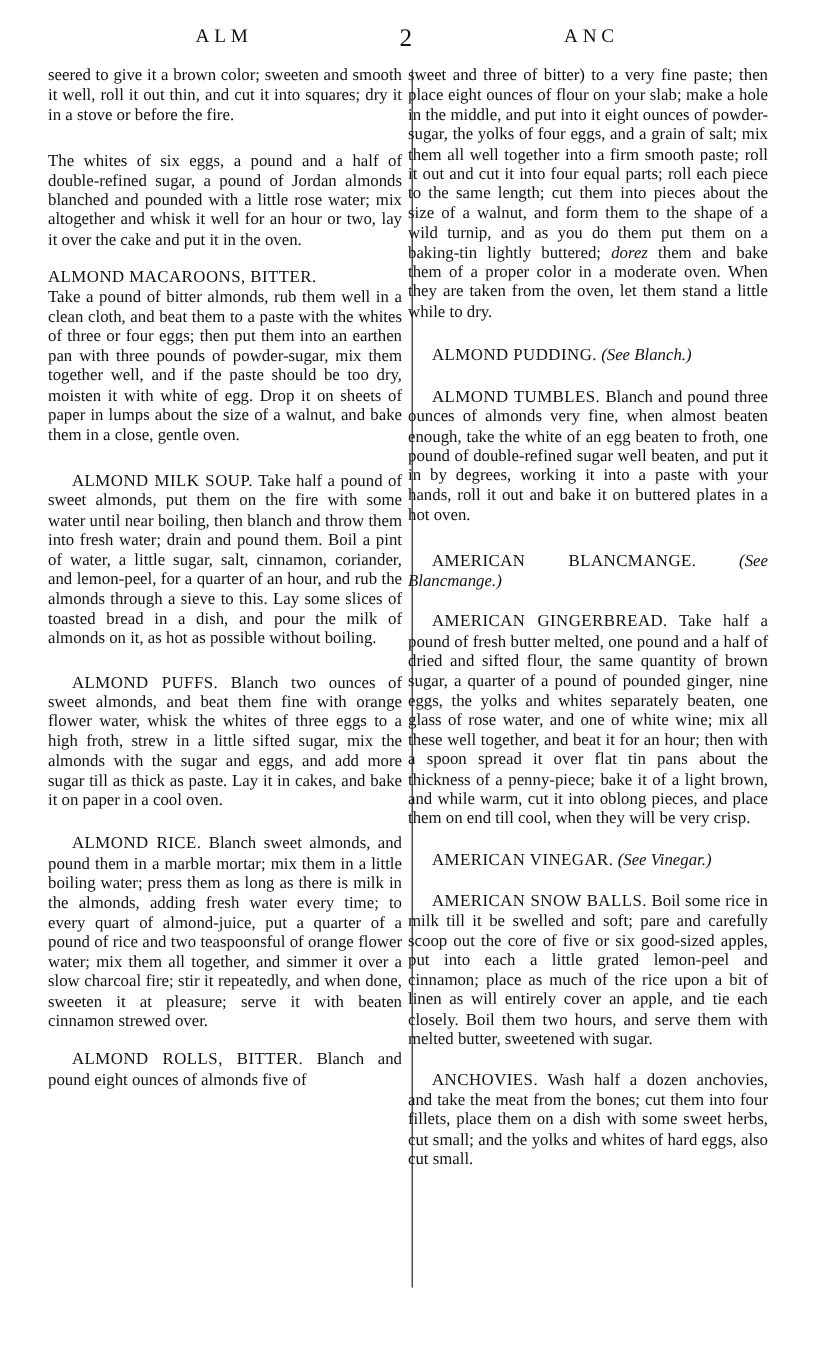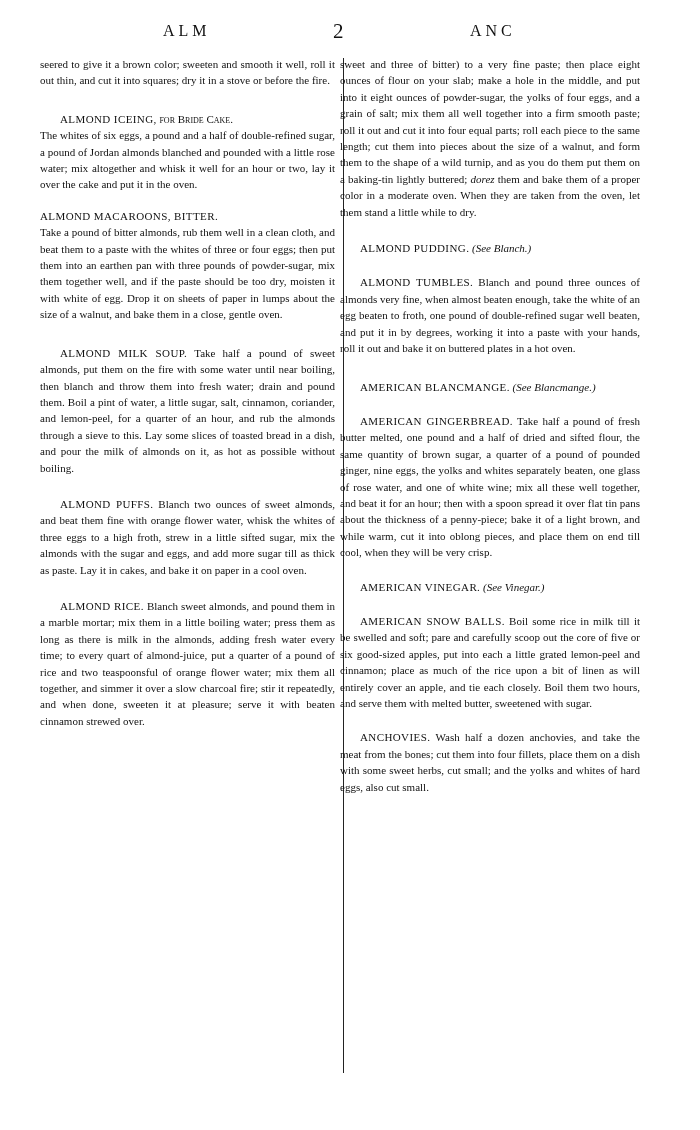--- a/index.html
+++ b/index.html
@@ -6,21 +6,21 @@
   body {
     width: 700px; height: 1130px; position: relative; overflow: hidden;
     font-family: "Liberation Serif", "DejaVu Serif", serif;
     color: #111;
   }
   .header { position: absolute; top: 22px; left: 0; width: 558px; height: 24px; font-size: 16px; letter-spacing: 4px; padding-left: 14px; }
   .header .left { position: absolute; left: 163px; }
   .header .num { position: absolute; left: 333px; top: -3px; font-size: 21px; letter-spacing: 0; }
   .header .right { position: absolute; left: 470px; }
   .rule { position: absolute; left: 343px; top: 58px; width: 1px; height: 1015px; background: #222; }
-  .col { position: absolute; top: 56px; font-size: 11px; line-height: 16.4px; text-align: justify; }
+  .col { position: absolute; top: 56px; font-size: 14px; line-height: 16.4px; text-align: justify; }
   .col.left { left: 40px; width: 295px; }
   .col.right { left: 340px; width: 300px; }
   .entry { margin: 0 0 15px 0; }
   .entry p { margin: 0; text-indent: 20px; }
   .entry p.cont { text-indent: 0; }
   .title { font-weight: normal; letter-spacing: 0.4px; }
   .sc { font-variant: small-caps; }
   i { font-style: italic; }
 </style>
 </head>
@@ -33,24 +33,20 @@
 </div>
 
 <div class="rule"></div>
 
 <div class="col left">
   <div class="entry">
     <p class="cont">seered to give it a brown color; sweeten and smooth it well, roll it out thin, and cut it into squares; dry it in a stove or before the fire.</p>
   </div>
 
   <div class="entry" style="margin-top:22px">
-    <p>
-      <span class="title">ALMOND ICEING,</span>
-      <span class="sc">for Bride Cake.</span>
-    </p>
     <p class="cont">The whites of six eggs, a pound and a half of double-refined sugar, a pound of Jordan almonds blanched and pounded with a little rose water; mix altogether and whisk it well for an hour or two, lay it over the cake and put it in the oven.</p>
   </div>
 
   <div class="entry" style="margin-top:8px">
     <p style="text-indent:0">
       <span class="title">ALMOND MACAROONS, BITTER.</span>
     </p>
     <p class="cont">Take a pound of bitter almonds, rub them well in a clean cloth, and beat them to a paste with the whites of three or four eggs; then put them into an earthen pan with three pounds of powder-sugar, mix them together well, and if the paste should be too dry, moisten it with white of egg. Drop it on sheets of paper in lumps about the size of a walnut, and bake them in a close, gentle oven.</p>
   </div>
 
@@ -69,20 +65,26 @@
     </p>
   </div>
 
   <div class="entry" style="margin-top:20px">
     <p>
       <span class="title">ALMOND RICE.</span>
       <span>Blanch sweet almonds, and pound them in a marble mortar; mix them in a little boiling water; press them as long as there is milk in the almonds, adding fresh water every time; to every quart of almond-juice, put a quarter of a pound of rice and two teaspoonsful of orange flower water; mix them all together, and simmer it over a slow charcoal fire; stir it repeatedly, and when done, sweeten it at pleasure; serve it with beaten cinnamon strewed over.</span>
     </p>
   </div>
 
+  <div class="entry" style="margin-top:16px">
+    <p>
+      <span class="title">ALMOND ROLLS, BITTER.</span>
+      <span>Blanch and pound eight ounces of almonds five of</span>
+    </p>
+  </div>
 </div>
 
 <div class="col right">
   <div class="entry">
     <p class="cont">
       <span>sweet and three of bitter) to a very fine paste; then place eight ounces of flour on your slab; make a hole in the middle, and put into it eight ounces of powder-sugar, the yolks of four eggs, and a grain of salt; mix them all well together into a firm smooth paste; roll it out and cut it into four equal parts; roll each piece to the same length; cut them into pieces about the size of a walnut, and form them to the shape of a wild turnip, and as you do them put them on a baking-tin lightly buttered;</span>
       <i>dorez</i>
       <span>them and bake them of a proper color in a moderate oven. When they are taken from the oven, let them stand a little while to dry.</span>
     </p>
   </div>

